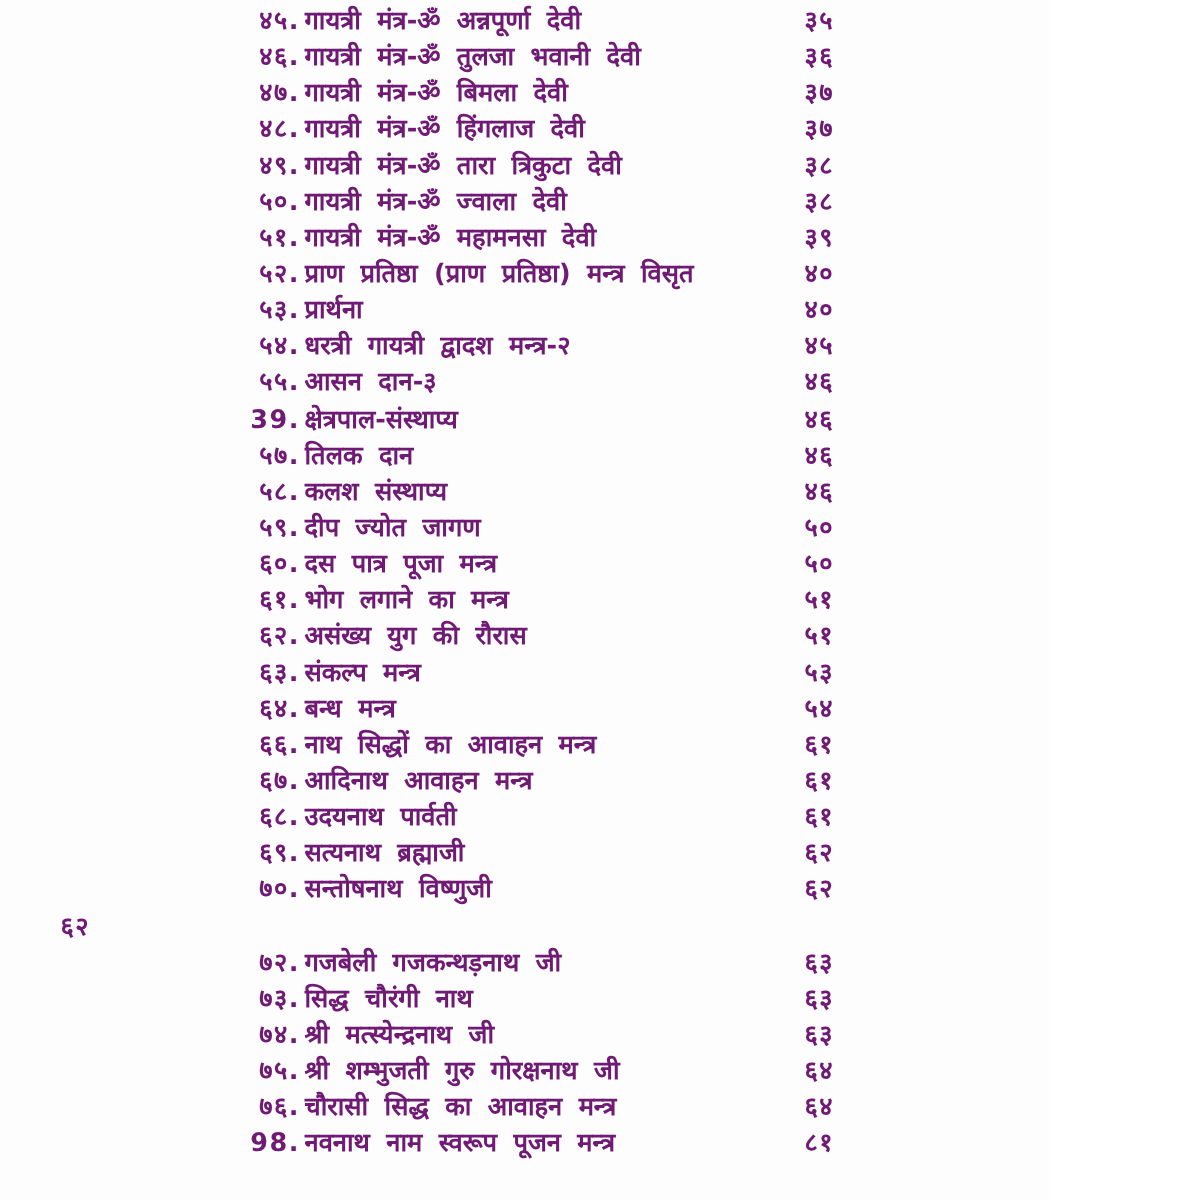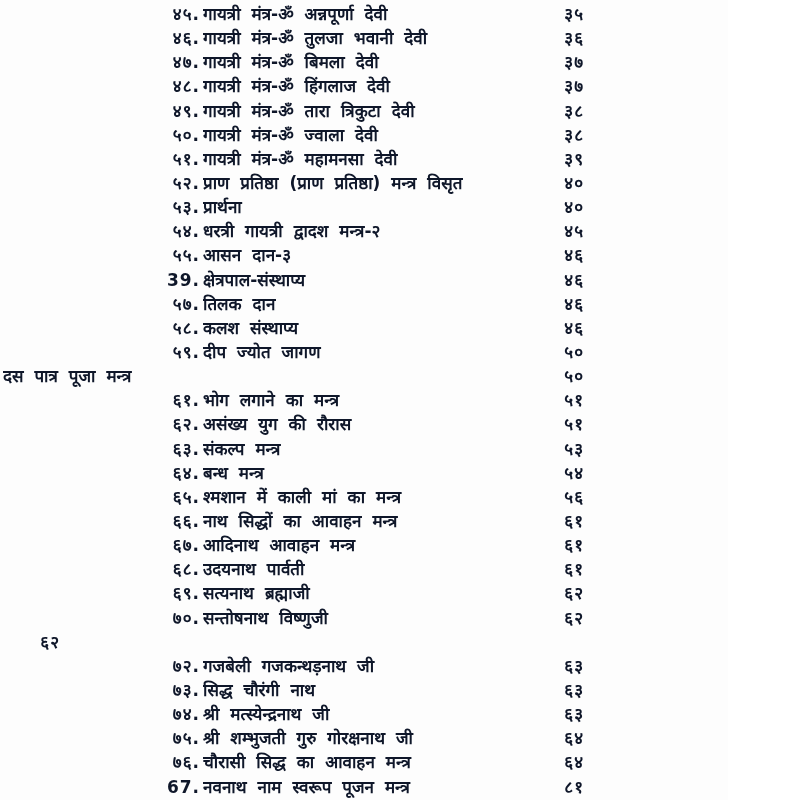--- a/index.html
+++ b/index.html
@@ -7,22 +7,21 @@
     padding: 0;
     background: #ffffff;
   }
   .page {
     position: relative;
     width: 700px;
     height: 800px;
     background: #fdfdfd;
     overflow: hidden;
     font-family: "DejaVu Sans", "Liberation Sans", sans-serif;
-    color: #0f172a;
-    padding-left: 28px;
+    color: #701a75;
   }
   .toc {
     position: absolute;
     top: 2px;
     left: 0;
     right: 0;
   }
   .toc-row {
     display: flex;
     align-items: center;
@@ -126,20 +125,21 @@
         <span class="entry-no">५८.</span>
         <span class="entry-title">कलश संस्थाप्य</span>
         <span class="entry-page">४६</span>
       </div>
       <div class="toc-row">
         <span class="entry-no">५९.</span>
         <span class="entry-title">दीप ज्योत जागण</span>
         <span class="entry-page">५०</span>
       </div>
       <div class="toc-row">
+        <span class="entry-no">६०.</span>
         <span class="entry-title">दस पात्र पूजा मन्त्र</span>
         <span class="entry-page">५०</span>
       </div>
       <div class="toc-row">
         <span class="entry-no">६१.</span>
         <span class="entry-title">भोग लगाने का मन्त्र</span>
         <span class="entry-page">५१</span>
       </div>
       <div class="toc-row">
         <span class="entry-no">६२.</span>
@@ -150,25 +150,20 @@
         <span class="entry-no">६३.</span>
         <span class="entry-title">संकल्प मन्त्र</span>
         <span class="entry-page">५३</span>
       </div>
       <div class="toc-row">
         <span class="entry-no">६४.</span>
         <span class="entry-title">बन्ध मन्त्र</span>
         <span class="entry-page">५४</span>
       </div>
       <div class="toc-row">
-        <span class="entry-no">६५.</span>
-        <span class="entry-title">श्मशान में काली मां का मन्त्र</span>
-        <span class="entry-page">५६</span>
-      </div>
-      <div class="toc-row">
         <span class="entry-no">६६.</span>
         <span class="entry-title">नाथ सिद्धों का आवाहन मन्त्र</span>
         <span class="entry-page">६१</span>
       </div>
       <div class="toc-row">
         <span class="entry-no">६७.</span>
         <span class="entry-title">आदिनाथ आवाहन मन्त्र</span>
         <span class="entry-page">६१</span>
       </div>
       <div class="toc-row">
@@ -208,18 +203,18 @@
         <span class="entry-no">७५.</span>
         <span class="entry-title">श्री शम्भुजती गुरु गोरक्षनाथ जी</span>
         <span class="entry-page">६४</span>
       </div>
       <div class="toc-row">
         <span class="entry-no">७६.</span>
         <span class="entry-title">चौरासी सिद्ध का आवाहन मन्त्र</span>
         <span class="entry-page">६४</span>
       </div>
       <div class="toc-row">
-        <span class="entry-no">67.</span>
+        <span class="entry-no">98.</span>
         <span class="entry-title">नवनाथ नाम स्वरूप पूजन मन्त्र</span>
         <span class="entry-page">८१</span>
       </div>
     </div>
 </div>
 
 </body></html>

